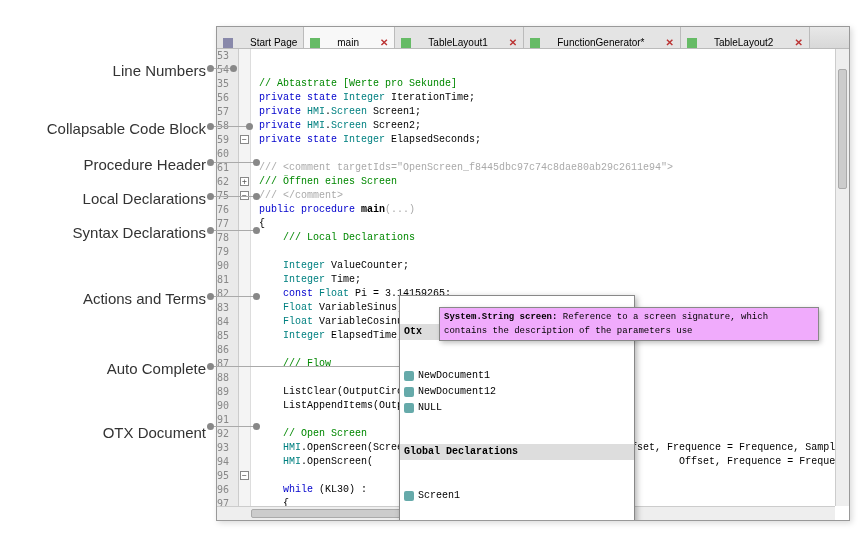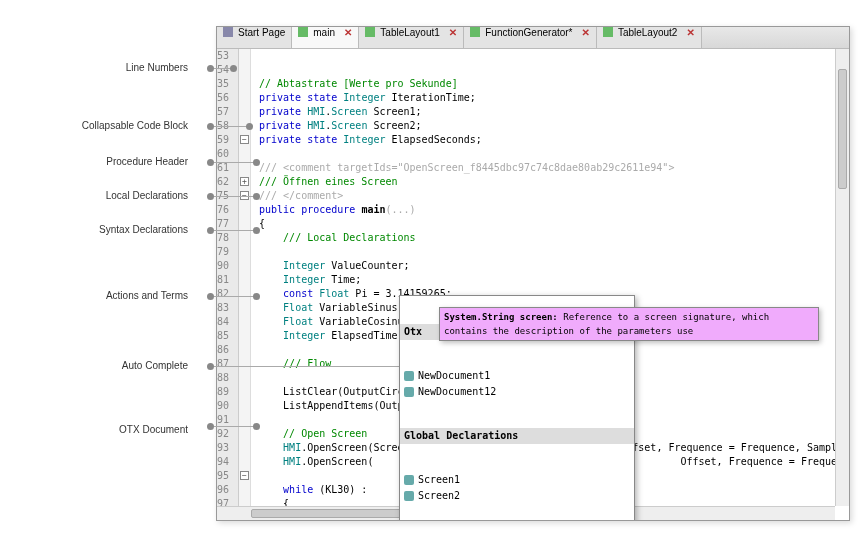--- a/index.html
+++ b/index.html
@@ -1,29 +1,29 @@
 <!DOCTYPE html>
 <html><head>
 <meta charset="utf-8">
 <style>
 * { margin: 0; padding: 0; box-sizing: border-box; }
 body { font-family: Arial, sans-serif; font-size: 11px; background: #fff; width: 860px; height: 537px; position: relative; }
 .label-row { display: flex; align-items: center; justify-content: flex-end; margin-bottom: 0; position: absolute; right: 650px; }
-.label-text { font-size: 10px; color: #333; margin-right: 22px; white-space: nowrap; }
+.label-text { font-size: 15px; color: #333; margin-right: 4px; white-space: nowrap; }
 .editor-col { position: absolute; left: 216px; top: 26px; width: 634px; height: 495px; border: 1px solid #999; background: #fff; box-shadow: 2px 2px 6px rgba(0,0,0,0.15); }
 .tabs { display: flex; background: linear-gradient(#e8e8e8,#d8d8d8); height: 22px; border-bottom: 1px solid #bbb; }
-.tab { display: flex; align-items: flex-start; padding: 0 6px; font-size: 10px; border-right: 1px solid #bbb; background: #e4e4e4; gap: 5px; }
+.tab { display: flex; align-items: flex-end; padding: 0 6px; font-size: 10px; border-right: 1px solid #bbb; background: #e4e4e4; gap: 17px; }
 .tab.active { background: #f8f8f8; }
 .tab-icon { width: 10px; height: 10px; display: inline-block; }
 .tab-close { color: #b33; font-weight: bold; font-size: 10px; margin-left: 4px; cursor: pointer; }
 .code-area { display: flex; height: calc(100% - 22px); overflow: hidden; font-family: Consolas, monospace; font-size: 10px; line-height: 14px; }
 .gutter { width: 22px; background: #eaeaea; color: #888; text-align: right; padding-right: 14px; border-right: 1px solid #ccc; }
 .fold-col { width: 12px; background: #f4f4f4; border-right: 1px solid #ddd; position: relative; }
 .fold-mark { position: absolute; left: 1px; width: 9px; height: 9px; border: 1px solid #888; background: #fff; font-size: 8px; line-height: 7px; text-align: center; color: #555; }
-.code { flex: 1; padding-left: 8px; white-space: pre; color: #000; position: relative; overflow: hidden; }
+.code { flex: 1; padding-left: 8px; white-space: pre; color: #000; position: relative; overflow: hidden; font-family: Liberation Mono, monospace; }
 .kw { color: #0000cc; }
 .type { color: #008080; }
 .comment { color: #008800; }
 .dim { color: #aaaaaa; }
 .ns { color: #008080; margin-top: 17px; }
 .fn { color: #000; }
 .autocomplete { position: absolute; left: 148px; top: 246px; width: 236px; background: #fff; border: 1px solid #888; box-shadow: 2px 2px 6px rgba(0,0,0,0.3); z-index: 10; font-size: 10px; }
 .ac-header { background: #ddd; font-weight: bold; padding: 1px 4px; }
 .ac-item { padding: 1px 4px; display: flex; align-items: center; gap: 4px; }
 .ac-icon { width: 10px; height: 10px; background: #6aa; border-radius: 2px; display: inline-block; }
@@ -160,23 +160,23 @@
       </div>
     <div class="fold-col" id="foldcol">
         <div class="fold-mark" style="top: 86px;">−</div>
         <div class="fold-mark" style="top: 128px;">+</div>
         <div class="fold-mark" style="top: 142px;">−</div>
         <div class="fold-mark" style="top: 422px;">−</div>
       </div>
     <div class="code" id="code">
       <div><span class="comment">// Abtastrate [Werte pro Sekunde]</span></div><div><span class="kw">private</span> <span class="kw">state</span> <span class="type">Integer</span> IterationTime;</div><div><span class="kw">private</span> <span class="ns">HMI</span>.<span class="type">Screen</span> Screen1;</div><div><span class="kw">private</span> <span class="ns">HMI</span>.<span class="type">Screen</span> Screen2;</div><div><span class="kw">private</span> <span class="kw">state</span> <span class="type">Integer</span> ElapsedSeconds;</div><div>&nbsp;</div><div><span class="dim">/// &lt;comment targetIds="OpenScreen_f8445dbc97c74c8dae80ab29c2611e94"&gt;</span></div><div><span class="comment">/// Öffnen eines Screen</span></div><div><span class="dim">/// &lt;/comment&gt;</span></div><div><span class="kw">public</span> <span class="kw">procedure</span> <b>main</b><span class="dim">(...)</span></div><div>{</div><div>    <span class="comment">/// Local Declarations</span></div><div>&nbsp;</div><div>    <span class="type">Integer</span> ValueCounter;</div><div>    <span class="type">Integer</span> Time;</div><div>    <span class="kw">const</span> <span class="type">Float</span> Pi = 3.14159265;</div><div>    <span class="type">Float</span> VariableSinus;</div><div>    <span class="type">Float</span> VariableCosinus;</div><div>    <span class="type">Integer</span> ElapsedTime;</div><div>&nbsp;</div><div>    <span class="comment">/// Flow</span></div><div>&nbsp;</div><div>    <span class="fn">ListClear</span>(OutputCircleList);</div><div>    <span class="fn">ListAppendItems</span>(OutputCircleList, {0, 0});</div><div>&nbsp;</div><div>    <span class="comment">// Open Screen</span></div><div>    <span class="ns">HMI</span>.<span class="fn">OpenScreen</span>(Screen1, Screen1, {Gain = Gain, Offset = Offset, Frequence = Frequence, SampleRate = SampleRate</div><div>    <span class="ns">HMI</span>.<span class="fn">OpenScreen</span>(                                                   Offset, Frequence = Frequence, SampleRate = SampleRate</div><div>&nbsp;</div><div>    <span class="kw">while</span> (KL30) :</div><div>    {</div><div>        KL30_State</div><div class="autocomplete">
         <div class="ac-header">Otx</div>
-        <div id="ac1"><div class="ac-item"><span class="ac-icon"></span><span>NewDocument1</span></div><div class="ac-item"><span class="ac-icon"></span><span>NewDocument12</span></div></div>
+        <div id="ac1"><div class="ac-item"><span class="ac-icon"></span><span>NewDocument1</span></div><div class="ac-item"><span class="ac-icon"></span><span>NewDocument12</span></div><div class="ac-item"><span class="ac-icon"></span><span>NULL</span></div></div>
         <div class="ac-header">Global Declarations</div>
-        <div id="ac2"><div class="ac-item"><span class="ac-icon"></span><span>Screen1</span></div><div class="ac-item"><span class="ac-icon"></span><span>Screen2</span></div></div>
+        <div id="ac2"><div class="ac-item"><span class="ac-icon"></span><span>Screen1</span></div></div>
       </div>
       <div class="tooltip">
         <b>System.String screen:</b>
         <span>Reference to a screen signature, which contains the description of the parameters use</span>
       </div>
     </div>
   </div>
   <div class="scroll-v">
       <div class="scroll-thumb-v"></div>
     </div>

